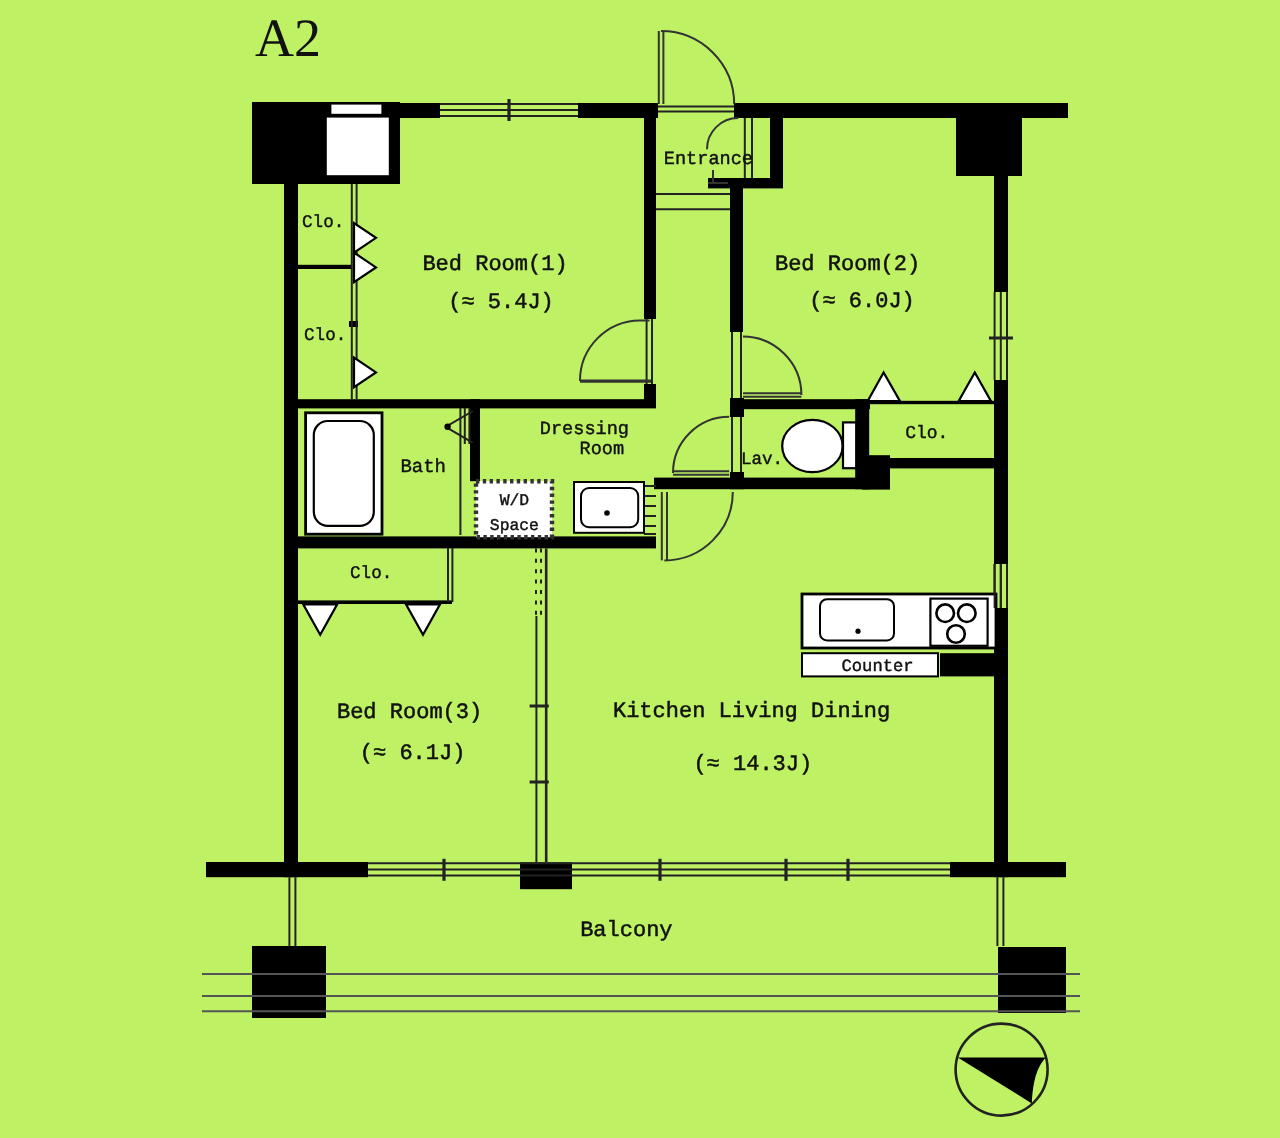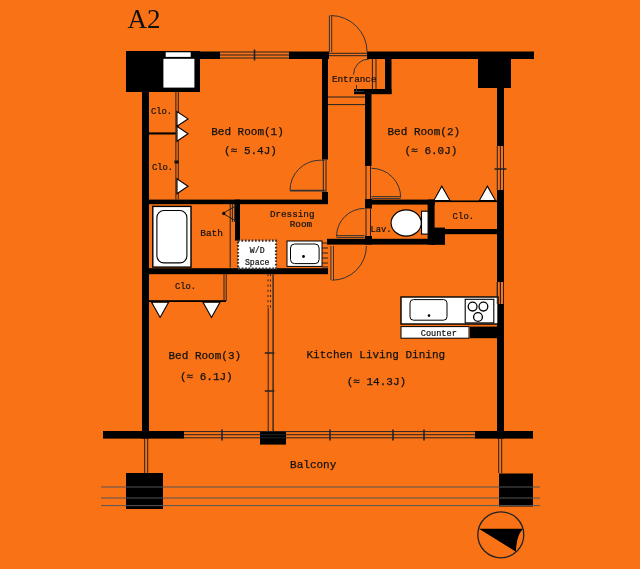--- a/index.html
+++ b/index.html
@@ -1,16 +1,16 @@
 <!DOCTYPE html>
 <html><head>
 <meta charset="utf-8">
 <style>
 html,body{margin:0;padding:0;background:#fff;}
-#wrap{position:relative;width:640px;height:569px;background:#f97316;overflow:hidden;}
+#wrap{position:relative;width:640px;height:569px;background:#bef264;overflow:hidden;}
 svg{position:absolute;left:0;top:0;transform:translateZ(0);}
 
 </style>
 </head>
 <body>
 <div id="wrap">
 <svg width="640" height="569" viewBox="0 0 640 569">
 
 <g fill="#000">
 

